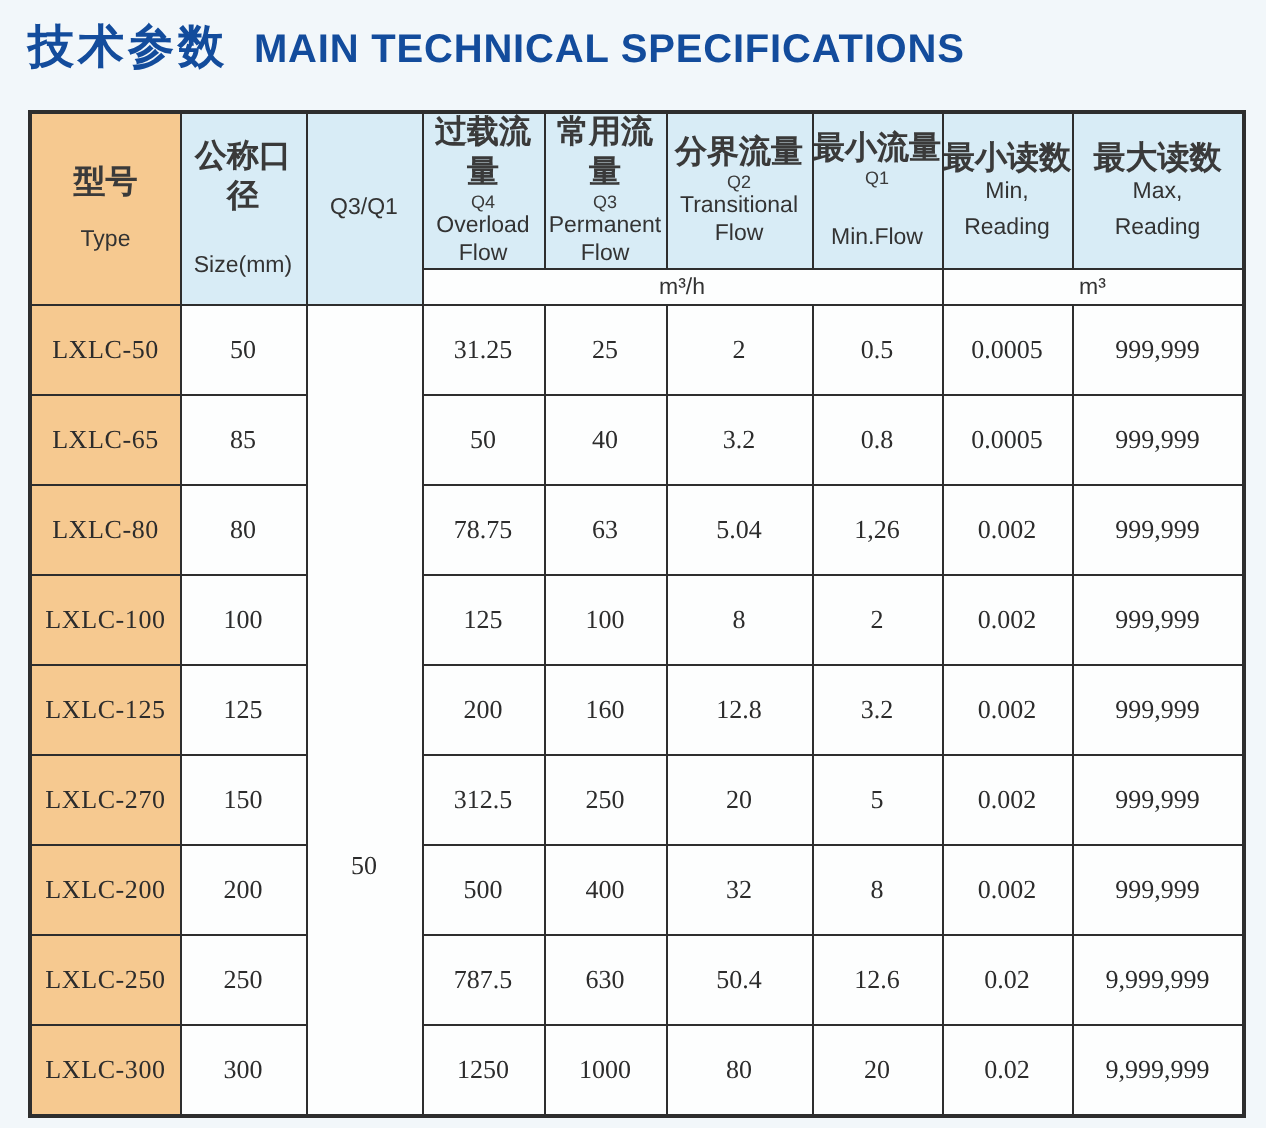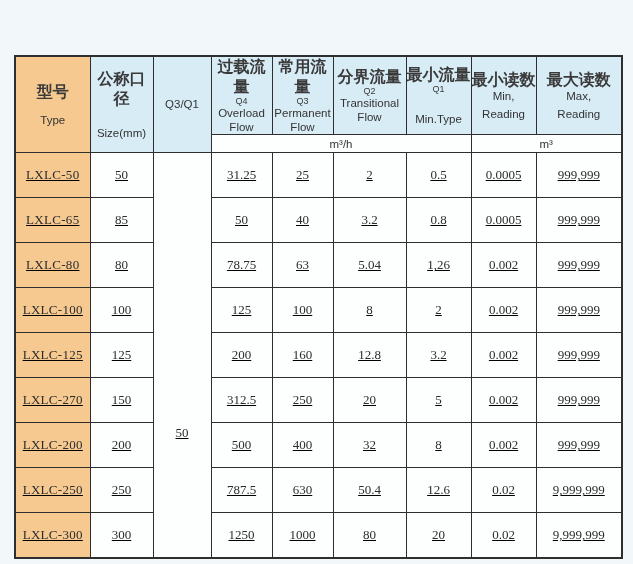--- a/index.html
+++ b/index.html
@@ -23,21 +23,21 @@
     border-collapse:collapse;
     border:2px solid var(--border, #2e2e2e);
   }
   table.spec th, table.spec td {
     border:1px solid var(--border, #2e2e2e);
     padding:0; text-align:center; vertical-align:middle;
     overflow:hidden;
   }
   thead tr.hrow   { height:60px; }
   thead tr.units  { height:18px; }
-  tbody tr        { height:45px;text-decoration:underline; }
+  tbody tr        { height:45px; }
 
   th.hdr  { background: var(--accent_blue, #d8ecf6); font-weight:normal; }
   th.type-hdr, td.type-cell { background: var(--accent_orange, #f6c990); }
 
   .zh { display:block; font-size:16px; font-weight:bold; color:#3a3a3a; line-height:1.25; }
   .q  { display:block; font-size:9px;  color:#3a3a3a; line-height:1.1; }
   .en { display:block; font-size:11.5px; color:#333; line-height:1.2; }
   .gap    { margin-top:18px; }
   .gap-sm { margin-top:4px; }
   .gap-xs { margin-top:12px; }
@@ -49,20 +49,22 @@
     font-size:13px; color:#2c2c2c; background:#fdfefe;
   }
   td.type-cell { font-size:13px; letter-spacing:0.3px; }
   td.q3q1 { vertical-align:top; }
   td.q3q1 span { display:block; margin-top:155px; }
 </style>
 </head>
 <body>
 
 <div class="title-row">
+  <span class="t-zh">技术参数</span>
+  <span class="t-en">MAIN TECHNICAL SPECIFICATIONS</span>
 </div>
 
 <table class="spec">
   <colgroup>
     <col style="width:75px">
       <col style="width:63px">
       <col style="width:58px">
     <col style="width:61px">
       <col style="width:61px">
       <col style="width:73px">
@@ -97,21 +99,21 @@
       </th>
       <th class="hdr">
         <span class="zh">分界流量</span>
         <span class="q">Q2</span>
         <span class="en">Transitional</span>
         <span class="en">Flow</span>
       </th>
       <th class="hdr">
         <span class="zh">最小流量</span>
         <span class="q">Q1</span>
-        <span class="en gap">Min.Type</span>
+        <span class="en gap">Min.Flow</span>
       </th>
       <th class="hdr">
         <span class="zh">最小读数</span>
         <span class="en">Min,</span>
         <span class="en gap-sm">Reading</span>
       </th>
       <th class="hdr">
         <span class="zh">最大读数</span>
         <span class="en">Max,</span>
         <span class="en gap-sm">Reading</span>

